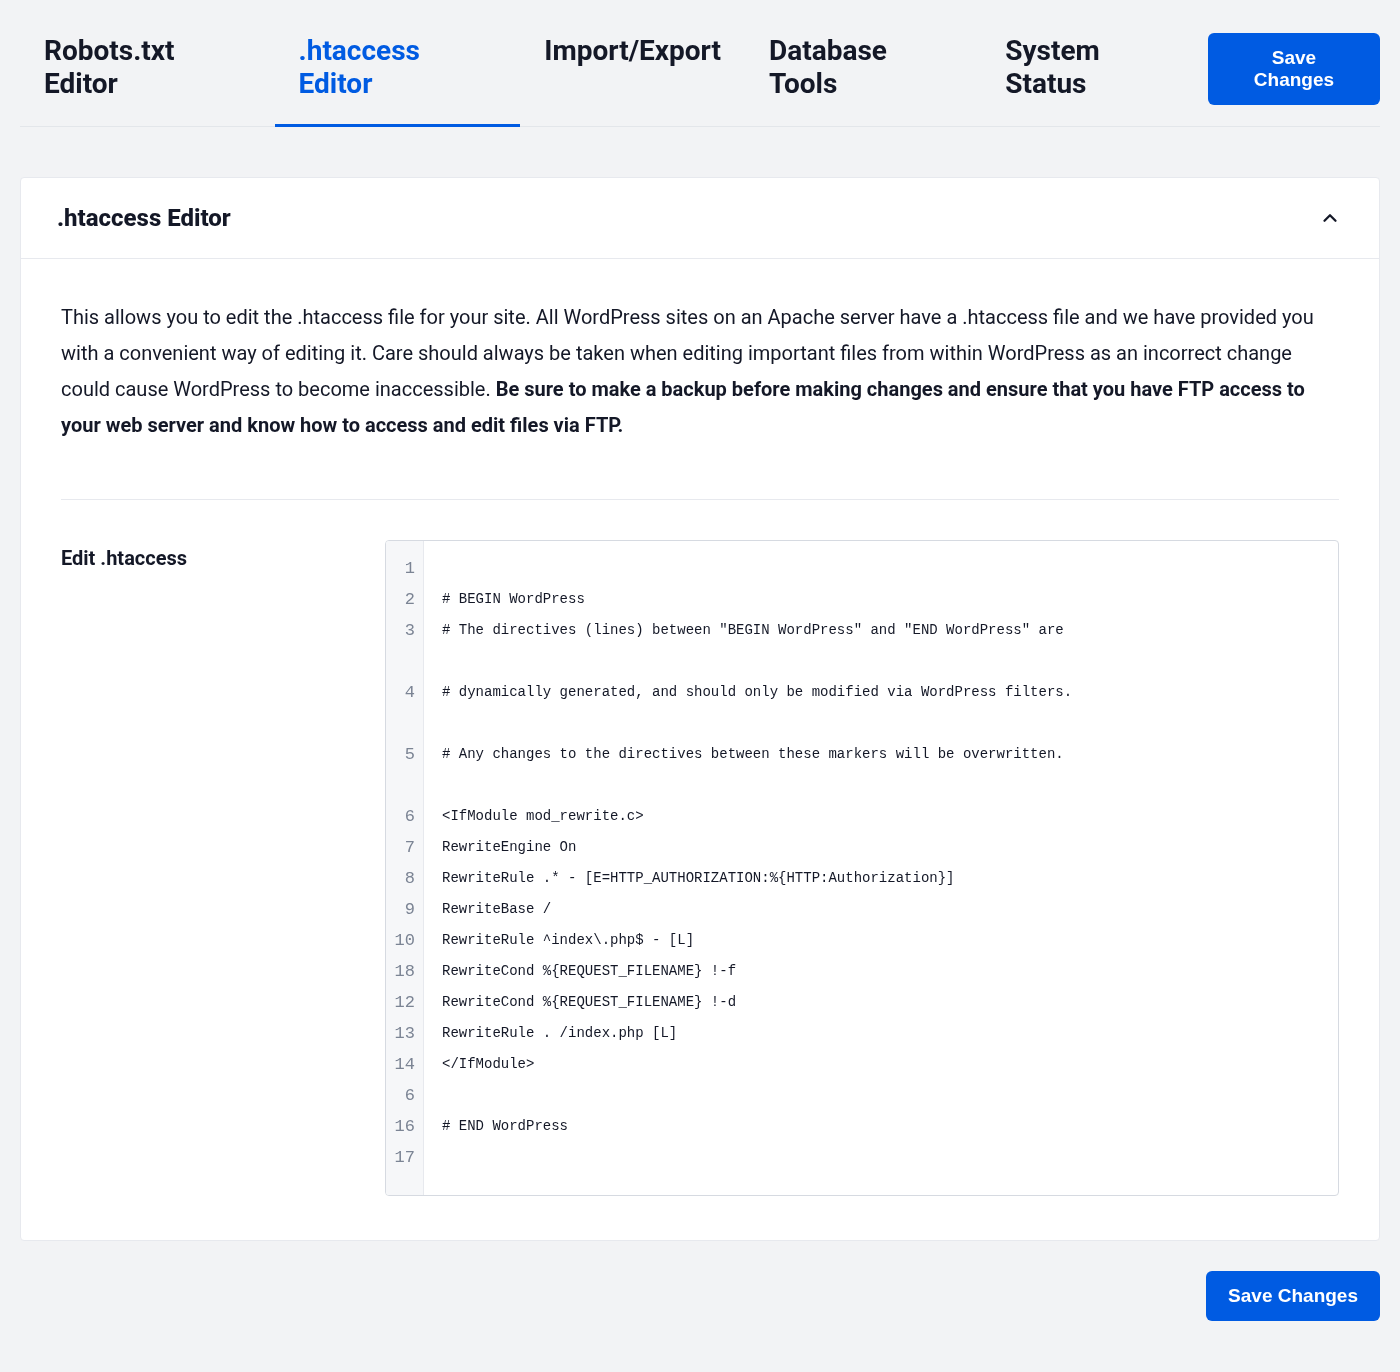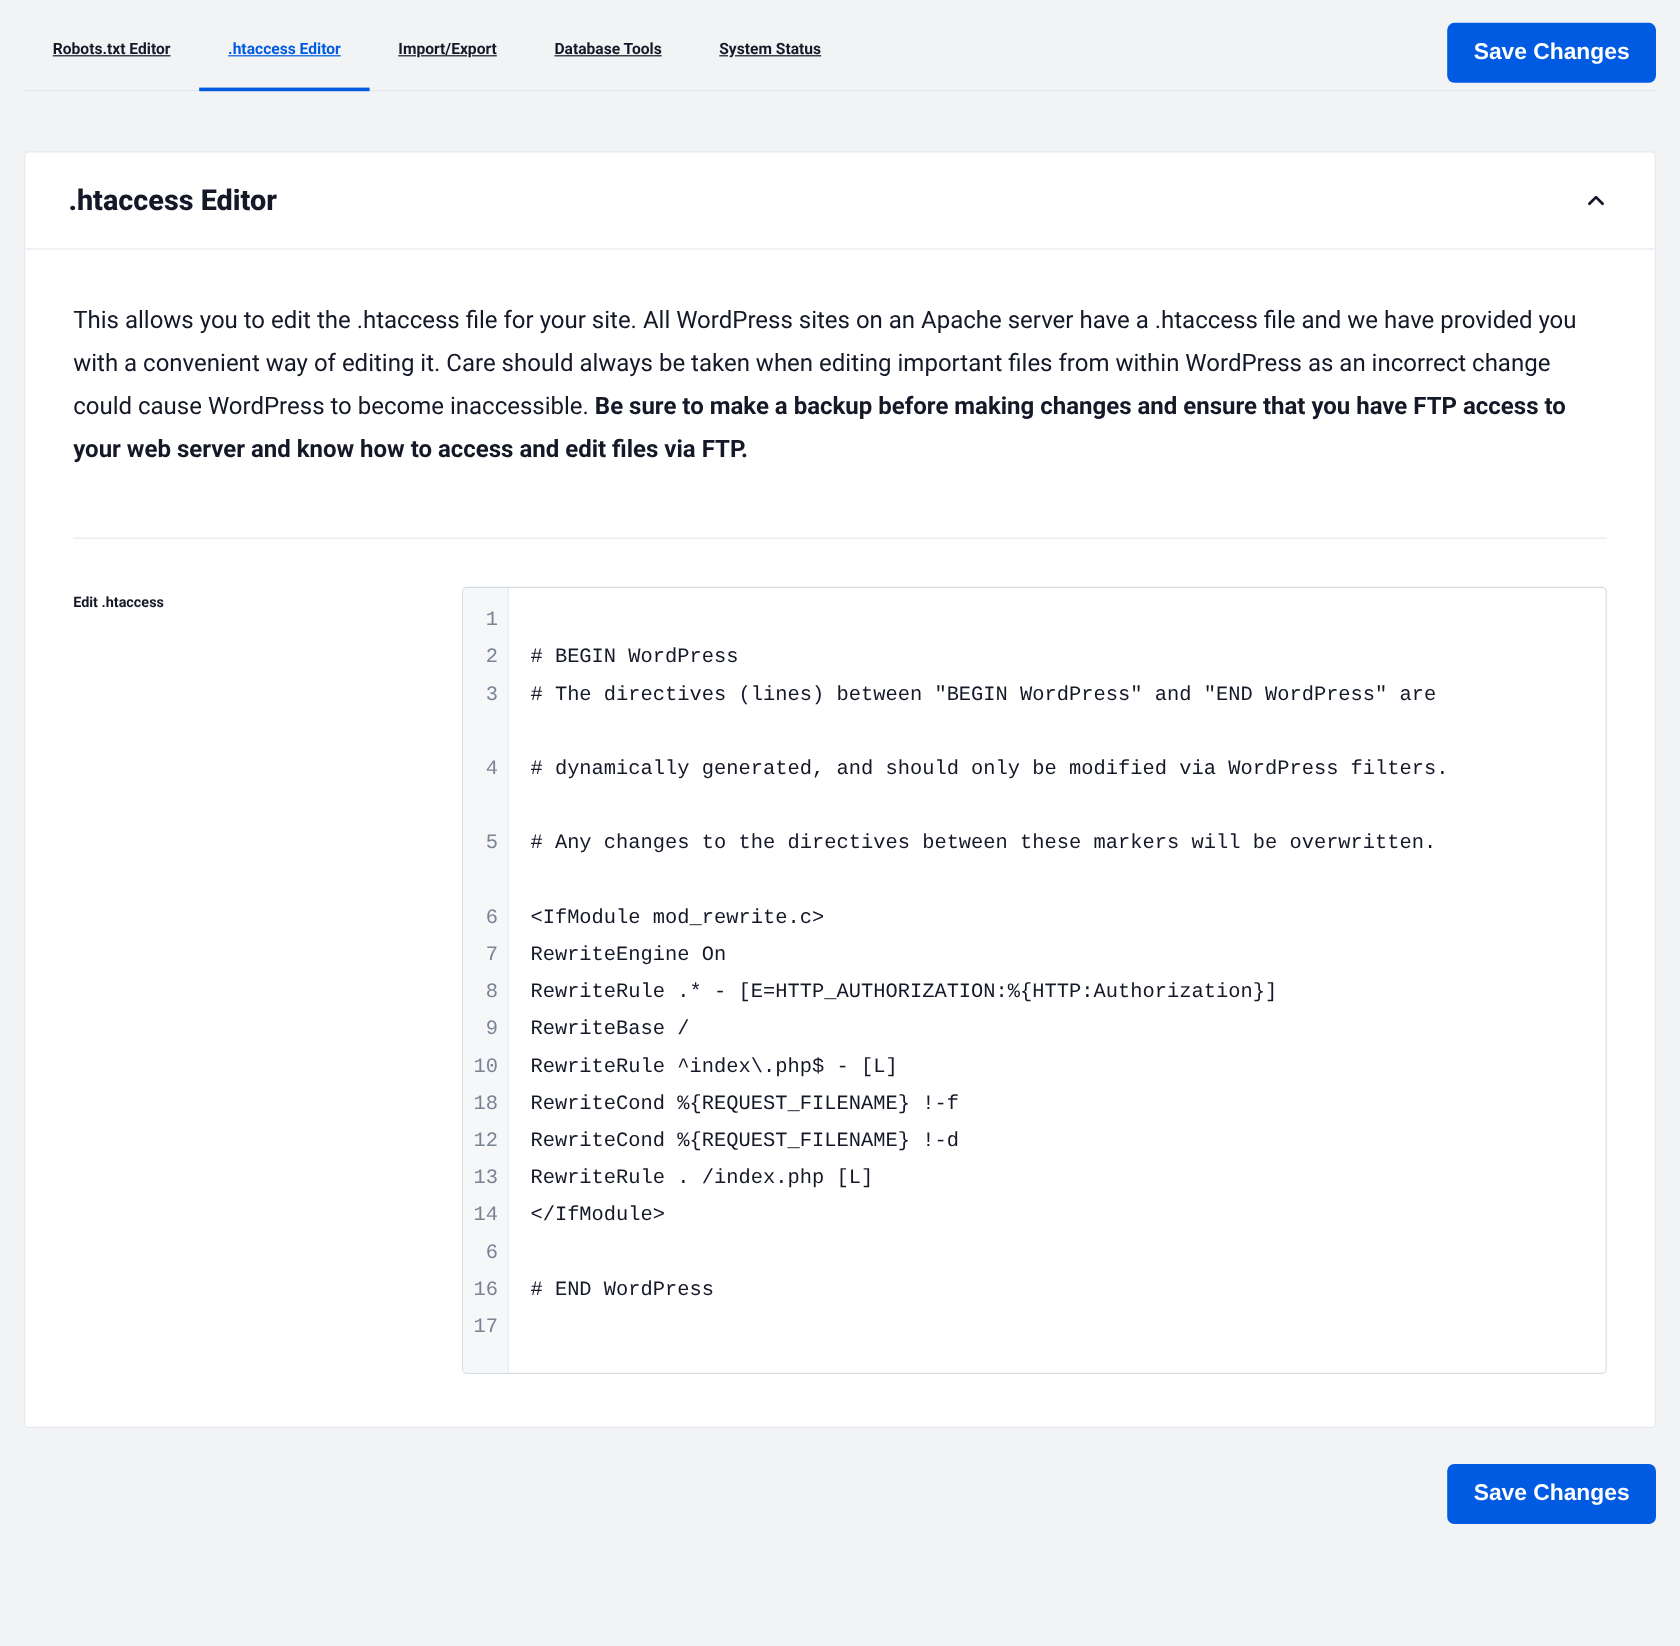--- a/index.html
+++ b/index.html
@@ -23,27 +23,26 @@
     justify-content: space-between;
     border-bottom: 1px solid #e3e6ea;
     padding-top: 14px;
   }
   .tabs {
     display: flex;
     gap: 0;
   }
   .tab {
     padding: 20px 24px 24px 24px;
-    font-size: 13px;
+    font-size: 28px;
     font-weight: 700;
     color: #141827;
     cursor: pointer;
     border-bottom: 3px solid transparent;
     margin-bottom: -1px;
-    text-decoration: underline;
   }
   .tab.active {
     color: #005be2;
     border-bottom-color: #005be2;
   }
   .save-btn {
     background: #005be2;
     color: #fff;
     border: none;
     border-radius: 6px;
@@ -96,21 +95,21 @@
     border-top: 1px solid #e7e9ee;
     margin-bottom: 40px;
   }
   .editor-row {
     display: flex;
     gap: 0;
   }
   .field-label {
     width: 324px;
     flex-shrink: 0;
-    font-size: 12px;
+    font-size: 20px;
     font-weight: 700;
     color: #141827;
     padding-top: 6px;
   }
   .code-editor {
     flex: 1;
     border: 1px solid #d6dae1;
     border-radius: 4px;
     display: flex;
     background: #fff;
@@ -131,21 +130,21 @@
     line-height: 31px;
     height: 31px;
   }
   .gutter .ln.wrap2 {
     height: 62px;
   }
   .code-lines {
     flex: 1;
     padding: 12px 14px 22px 18px;
     font-family: "Courier New", Courier, monospace;
-    font-size: 17px;
+    font-size: 14px;
     line-height: 31px;
     color: #141827;
     white-space: pre-wrap;
     word-break: break-word;
   }
   .code-line {
     min-height: 31px;
   }
   .footer {
     display: flex;

